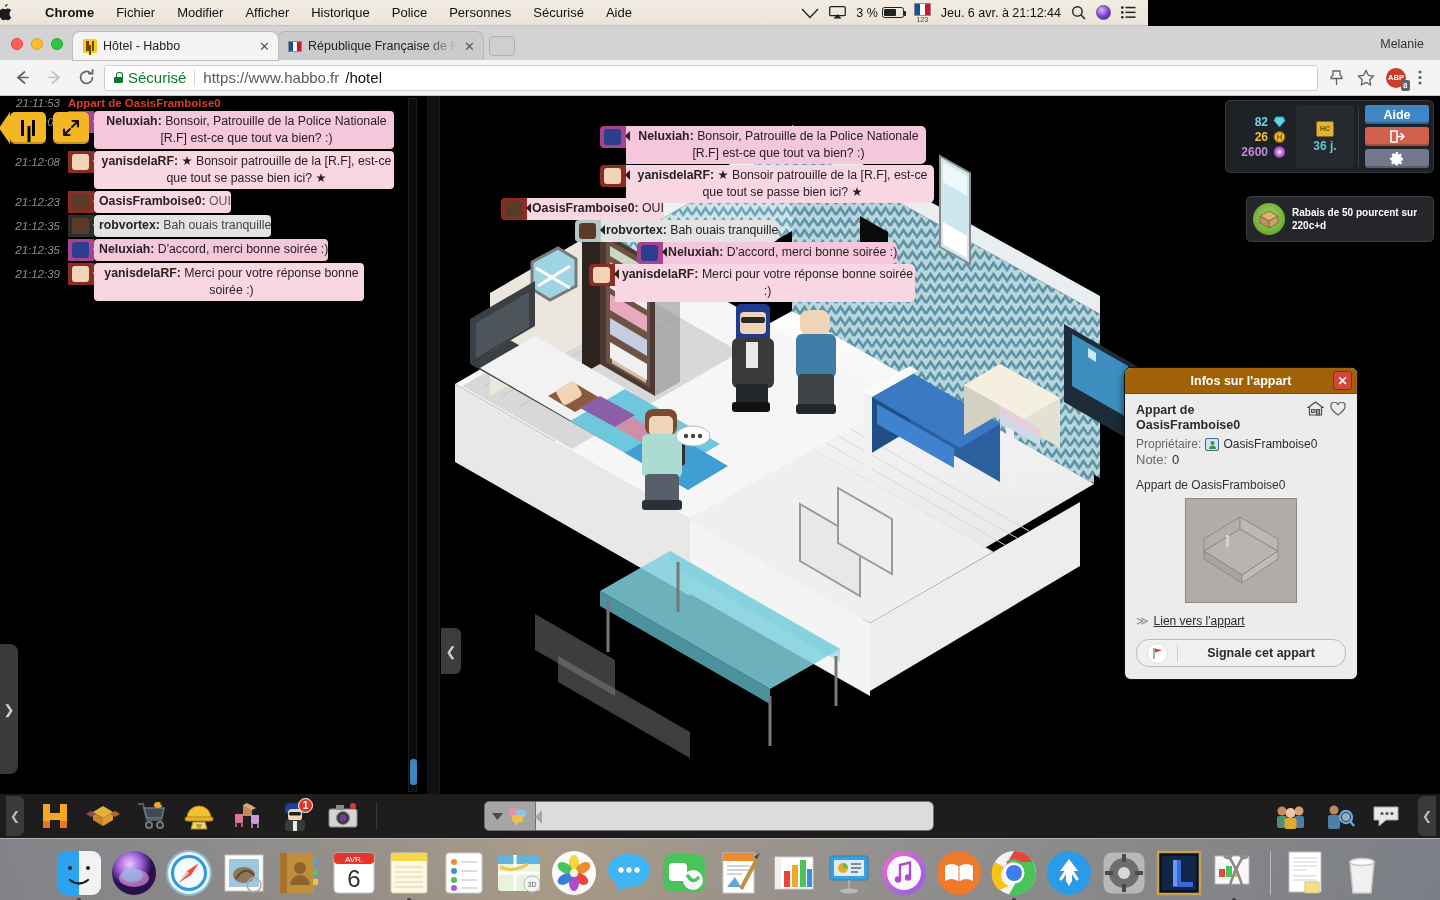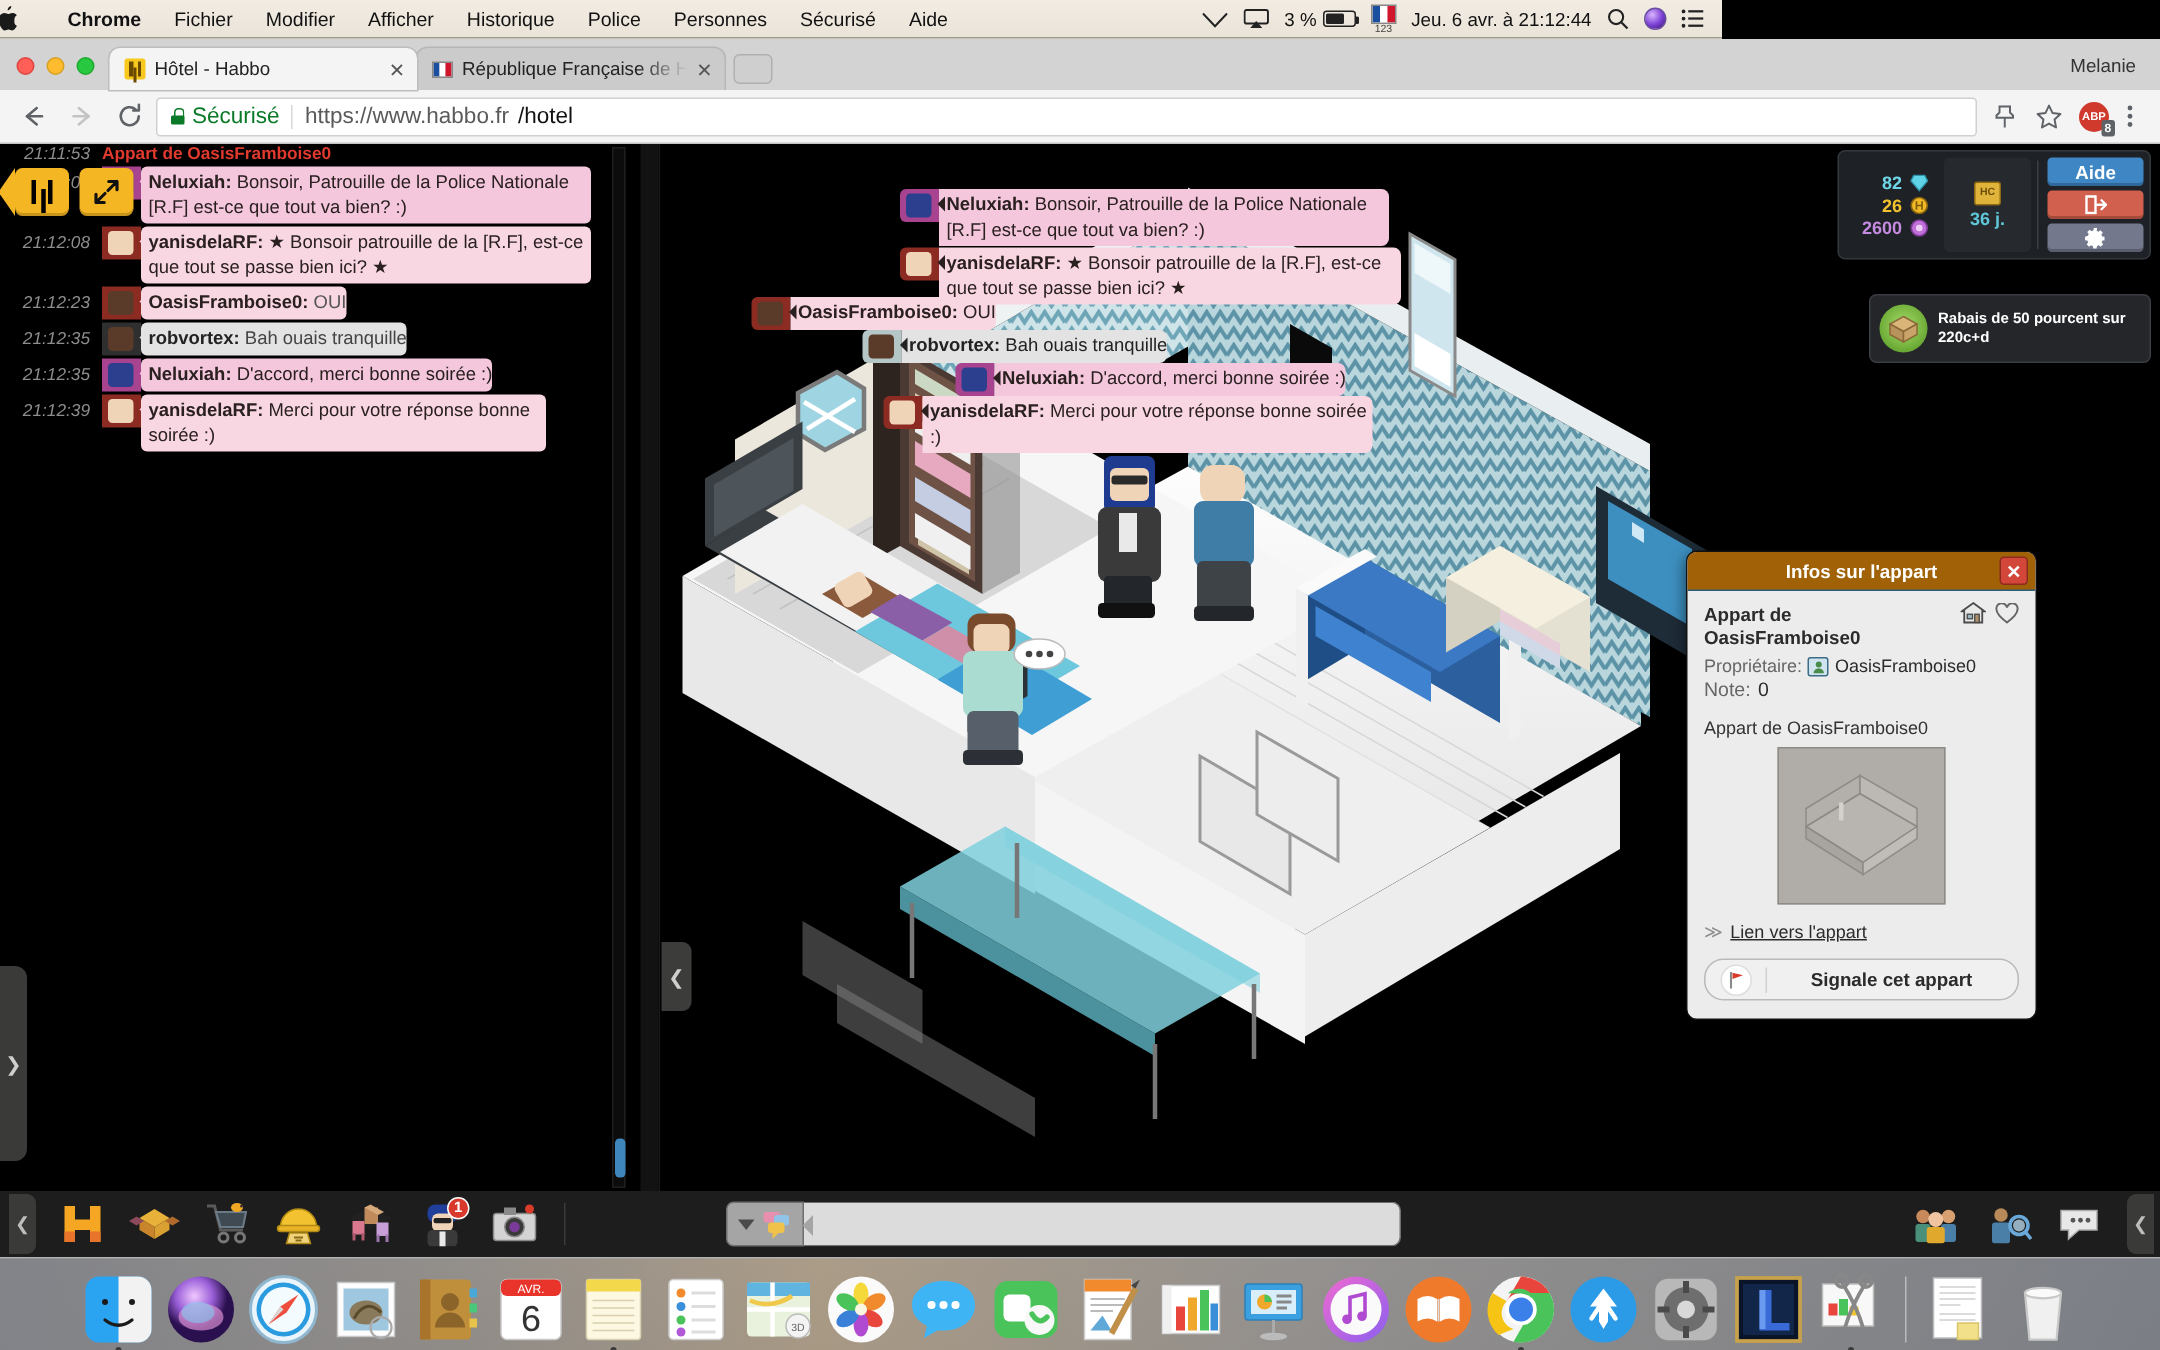--- a/index.html
+++ b/index.html
@@ -133,21 +133,21 @@
 
   
   .log-row { display:flex; align-items:flex-start; gap:0; padding:1px 0 1px 0; min-height:21px; }
   .log-time { width:68px; flex:0 0 68px; text-align:right; padding-right:8px;
      color:#8d8d8d; font-size:11.5px; font-style:italic; line-height:16px; padding-top:3px;}
   .log-av { width:26px; height:100%; min-height:20px; flex:0 0 26px; position:relative; }
   .av-chip { width:26px; min-height:22px; height:100%; position:relative; overflow:hidden; }
   .av-chip .face { position:absolute; left:4px; top:3px; width:17px; height:16px; border-radius:3px; }
   .log-bubble {
     position:relative; border-radius:4px; padding:2px 0 3px 5px; font-size:12.3px;
-    line-height:16.5px; max-width:300px; font-weight:bold;
+    line-height:16.5px; max-width:300px; font-weight:bold;text-align:center;
   }
   .log-bubble .msg { font-weight:normal; }
   .log-bubble::before {
     content:''; position:absolute; left:-6px; top:5px;
     border:5px solid transparent; border-right-color: inherit;
   }
   .b-pink { background:#f4c7dc; color:#2a2020; }
   .b-pinkL { background:#f8d7e3; color:#2a2020; }
   .b-gray { background:#e3e3e3; color:#222; }
 

